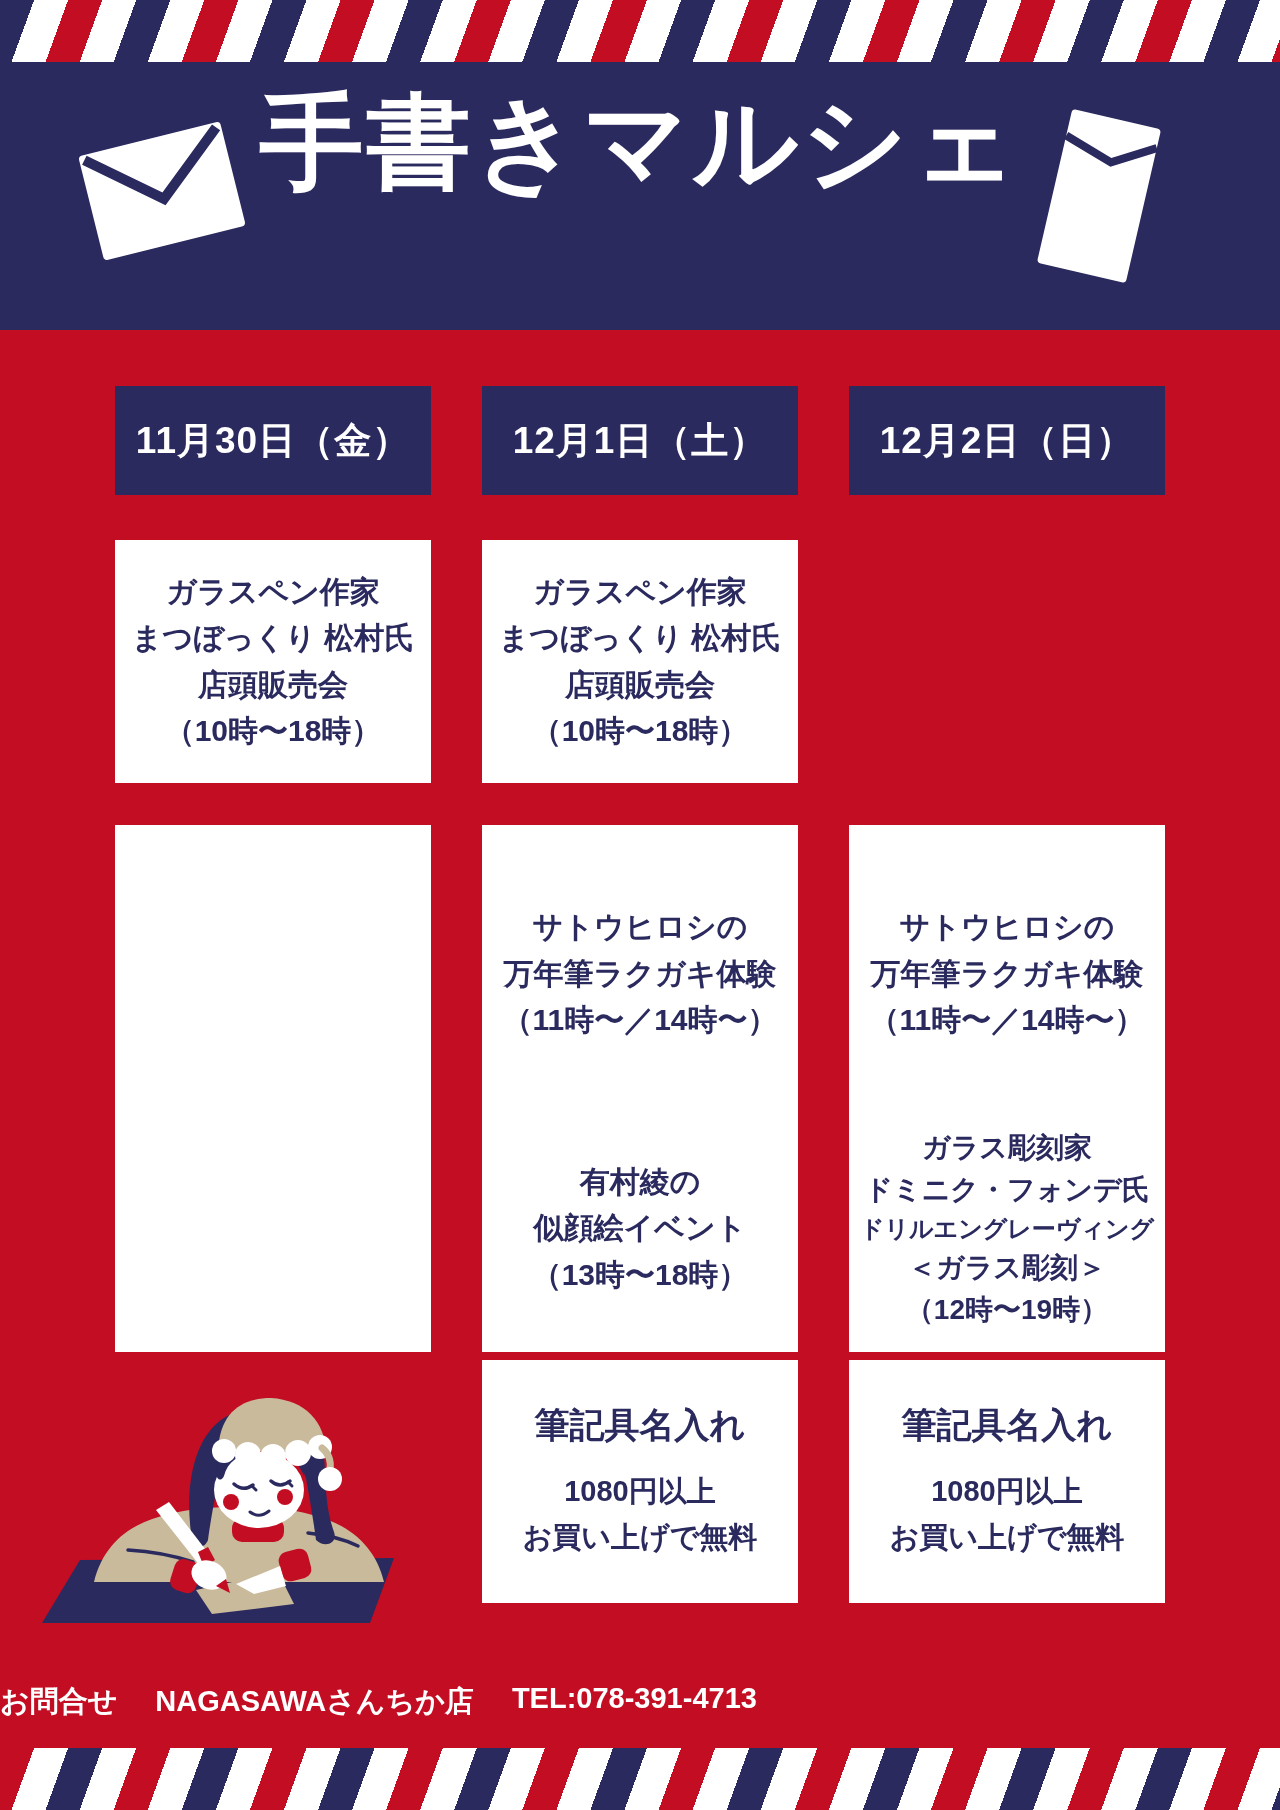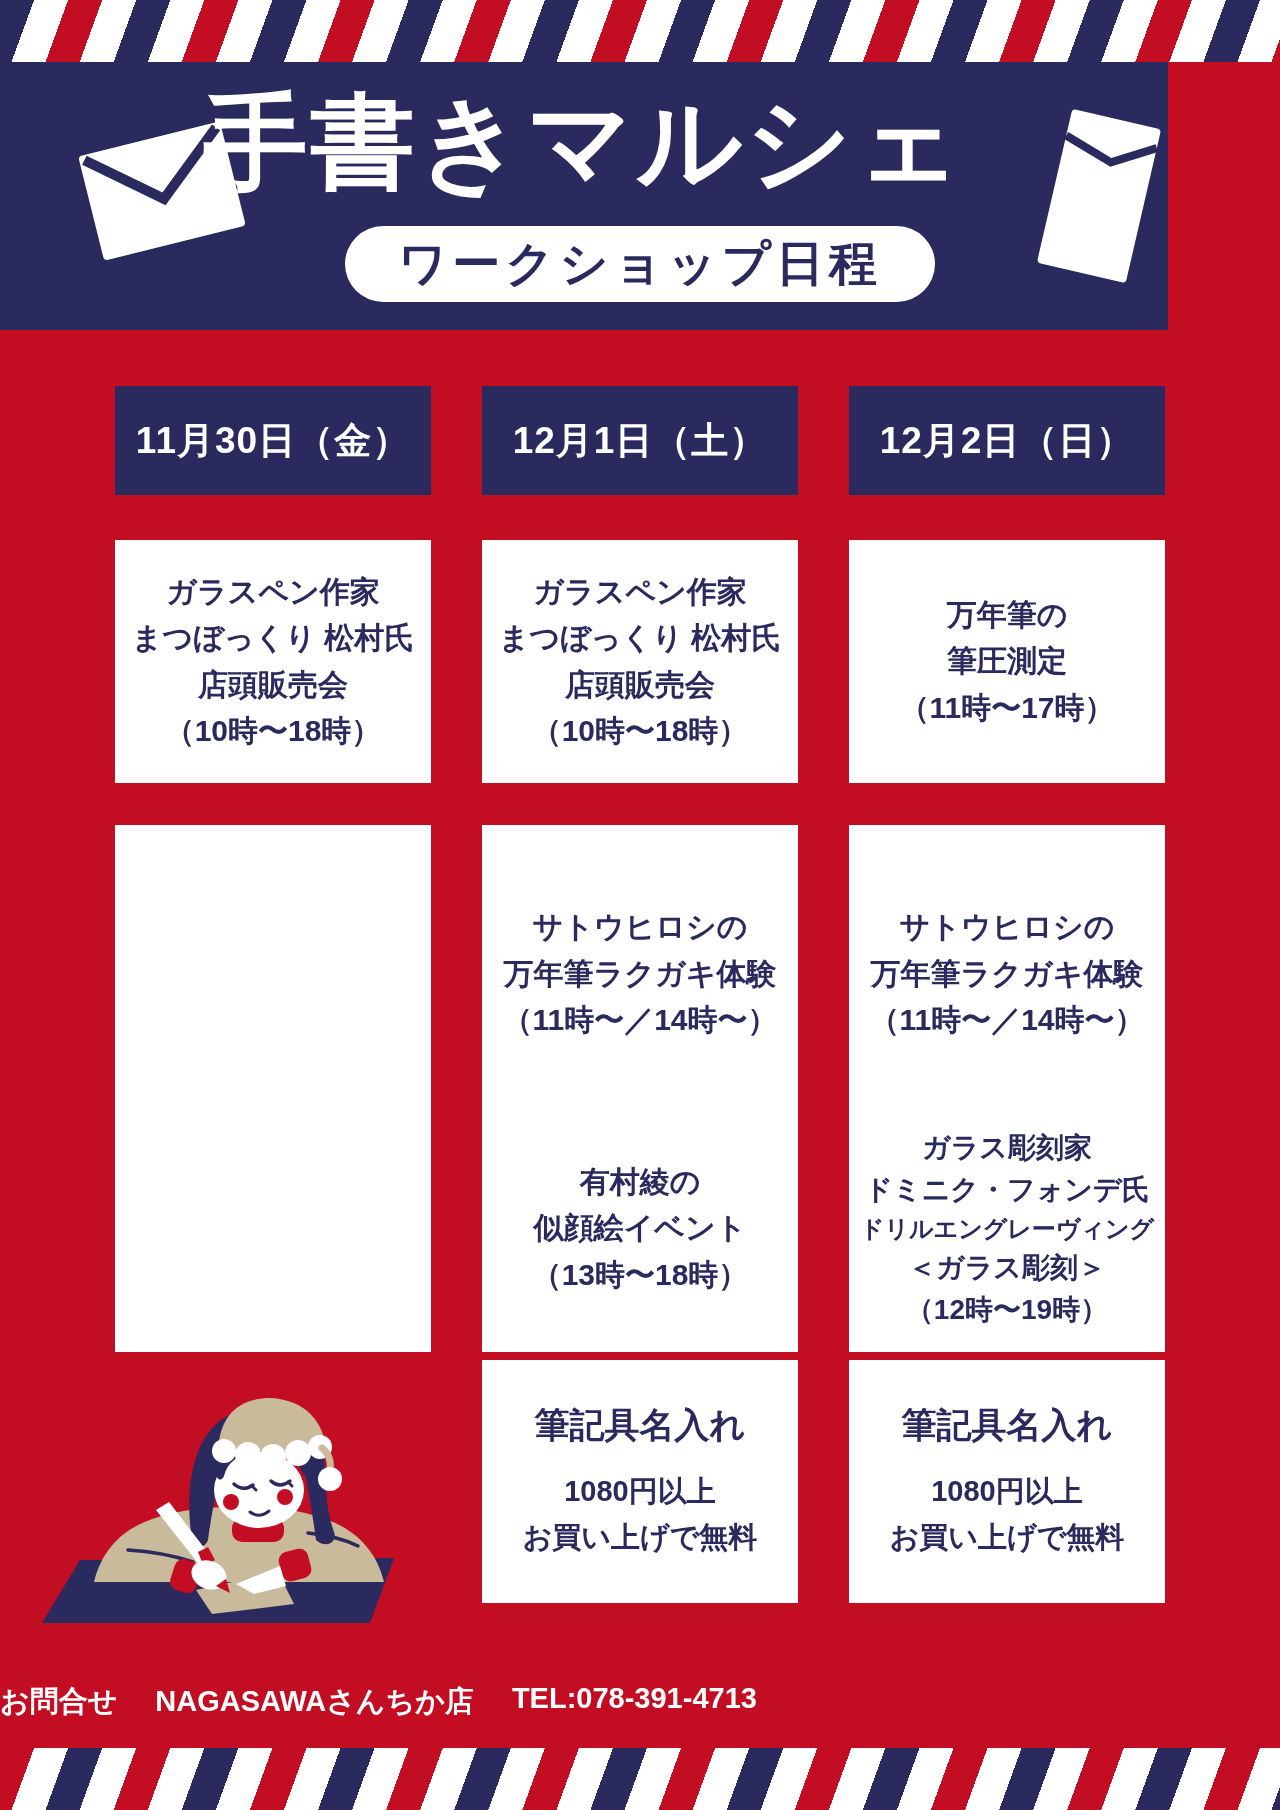--- a/index.html
+++ b/index.html
@@ -22,21 +22,21 @@
       var(--navy) 0 32px, var(--white) 32px 64px,
       var(--red) 64px 96px, var(--white) 96px 128px);
   }
   .stripe-bottom{
     position:absolute;left:0;top:1748px;width:1280px;height:62px;
     background:repeating-linear-gradient(110deg,
       var(--red) 0 32px, var(--white) 32px 64px,
       var(--navy) 64px 96px, var(--white) 96px 128px);
   }
   
-  .header{position:absolute;left:0;top:62px;width:1168px;height:268px;background:var(--navy);}
+  .header{position:absolute;left:0;top:62px;width:1280px;height:268px;background:var(--navy);}
   .poster-title{
     position:absolute;left:0;top:12px;width:100%;text-align:center;
     color:var(--white);font-size:104px;font-weight:bold;letter-spacing:3px;white-space:nowrap;
   }
   .subtitle-badge{
     position:absolute;left:345px;top:164px;width:590px;height:76px;
     background:var(--white);border-radius:40px;
     display:flex;align-items:center;justify-content:center;
   }
   .subtitle-badge .txt{
@@ -90,23 +90,20 @@
   <div class="stripe-top"></div>
 
   <div class="header">
     <span class="env env-left">
       <svg viewBox="0 0 150 112" width="152" height="114">
         <rect x="3" y="3" width="144" height="106" rx="4" class="white-f"></rect>
         <polyline points="8,8 75,64 142,8" fill="none" stroke="#2b2a5e" stroke-width="10"></polyline>
       </svg>
     </span>
     <div class="poster-title">手書きマルシェ</div>
-    <div class="subtitle-badge">
-      <span class="txt">ワークショップ日程</span>
-    </div>
     <span class="env env-right">
       <svg viewBox="0 0 96 162" width="98" height="164">
         <rect x="3" y="3" width="90" height="156" rx="4" class="white-f"></rect>
         <polyline points="3,30 52,46 93,22" fill="none" stroke="#2b2a5e" stroke-width="8"></polyline>
       </svg>
     </span>
   </div>
 
   <div class="cell rH c1">
     <div class="date-box">11月30日（金）</div>
@@ -125,27 +122,20 @@
       <div class="line">店頭販売会</div>
       <div class="line">（10時〜18時）</div>
     </div>
   </div>
   <div class="cell r1 c2">
     <div class="card">
       <div class="line">ガラスペン作家</div>
       <div class="line">まつぼっくり 松村氏</div>
       <div class="line">店頭販売会</div>
       <div class="line">（10時〜18時）</div>
-    </div>
-  </div>
-  <div class="cell r1 c3">
-    <div class="card">
-      <div class="line">万年筆の</div>
-      <div class="line">筆圧測定</div>
-      <div class="line">（11時〜17時）</div>
     </div>
   </div>
 
   <div class="cell r2 c1">
     <div class="card"></div>
   </div>
   <div class="cell r2 c2">
     <div class="card">
       <div class="line">サトウヒロシの</div>
       <div class="line">万年筆ラクガキ体験</div>

